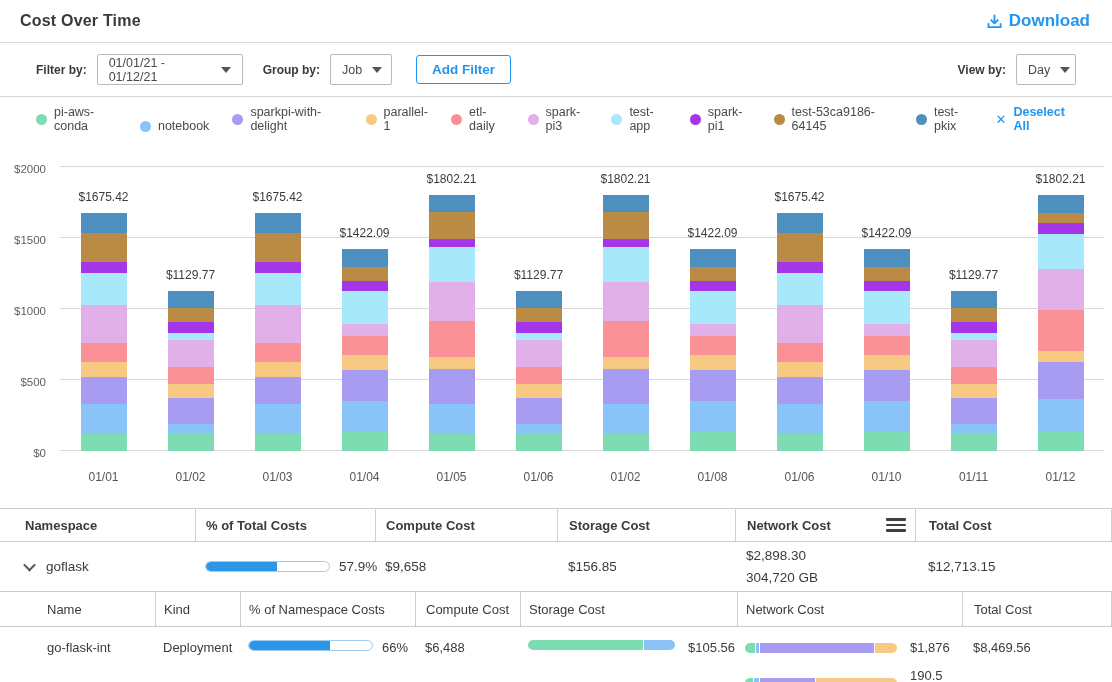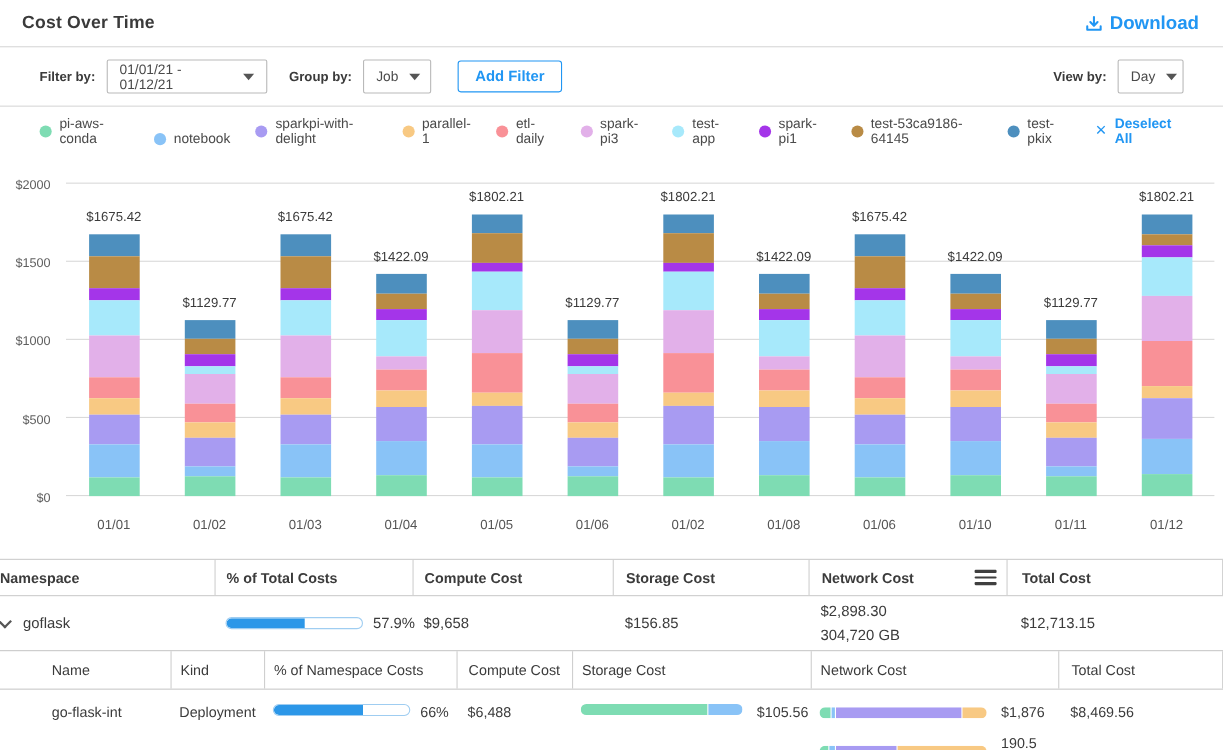--- a/index.html
+++ b/index.html
@@ -48,21 +48,21 @@
   .xlabel { position:absolute; left:0; right:0; bottom:-33px; text-align:center; font-size:12px; color:#555; }
 
   
   .grid-outer { display:grid; grid-template-columns:195px 180px 182px 178px 180px 1fr; }
   .grid-inner { display:grid; grid-template-columns:155px 85px 175px 105px 217px 225px 1fr; }
   .thead { height:34px; border-top:1px solid #cdcdcd; border-bottom:1px solid #cdcdcd; }
   .thead .cell { display:flex; align-items:center; font-weight:bold; font-size:13px; color:#3b3b3b; }
   .cell { display:flex; align-items:center; font-size:13px; color:#3b3b3b; min-width:0; }
   .sep { border-left:1px solid #cfcfcf; }
   .sep-r { border-right:1px solid #cfcfcf; }
-  .p25 { } .p47 { padding-left:47px; }
+  .p25 { padding-left:25px; } .p47 { padding-left:47px; }
   .p8 { padding-left:8px; } .p10 { padding-left:10px; } .p11 { padding-left:11px; } .p13 { padding-left:13px; }
   .row-outer { height:49px; }
   .row-outer .cell { font-size:13.5px; }
   .thead-inner { height:36px; border-top:1px solid #c9c9c9; border-bottom:1px solid #c9c9c9; }
   .row-inner { height:56px; }
   .row-inner .cell { align-items:flex-start; padding-top:13px; }
   .chevron { width:9px; height:9px; border-right:2px solid #555; border-bottom:2px solid #555;
     transform:rotate(45deg) translate(-1px,-1px); margin-right:12px; flex:0 0 auto; cursor:pointer; }
   .burger { width:20px; display:flex; flex-direction:column; gap:3px; margin-left:auto; margin-right:9px; cursor:pointer; }
   .burger i { display:block; height:2.5px; background:#3f3f3f; border-radius:1px; }

